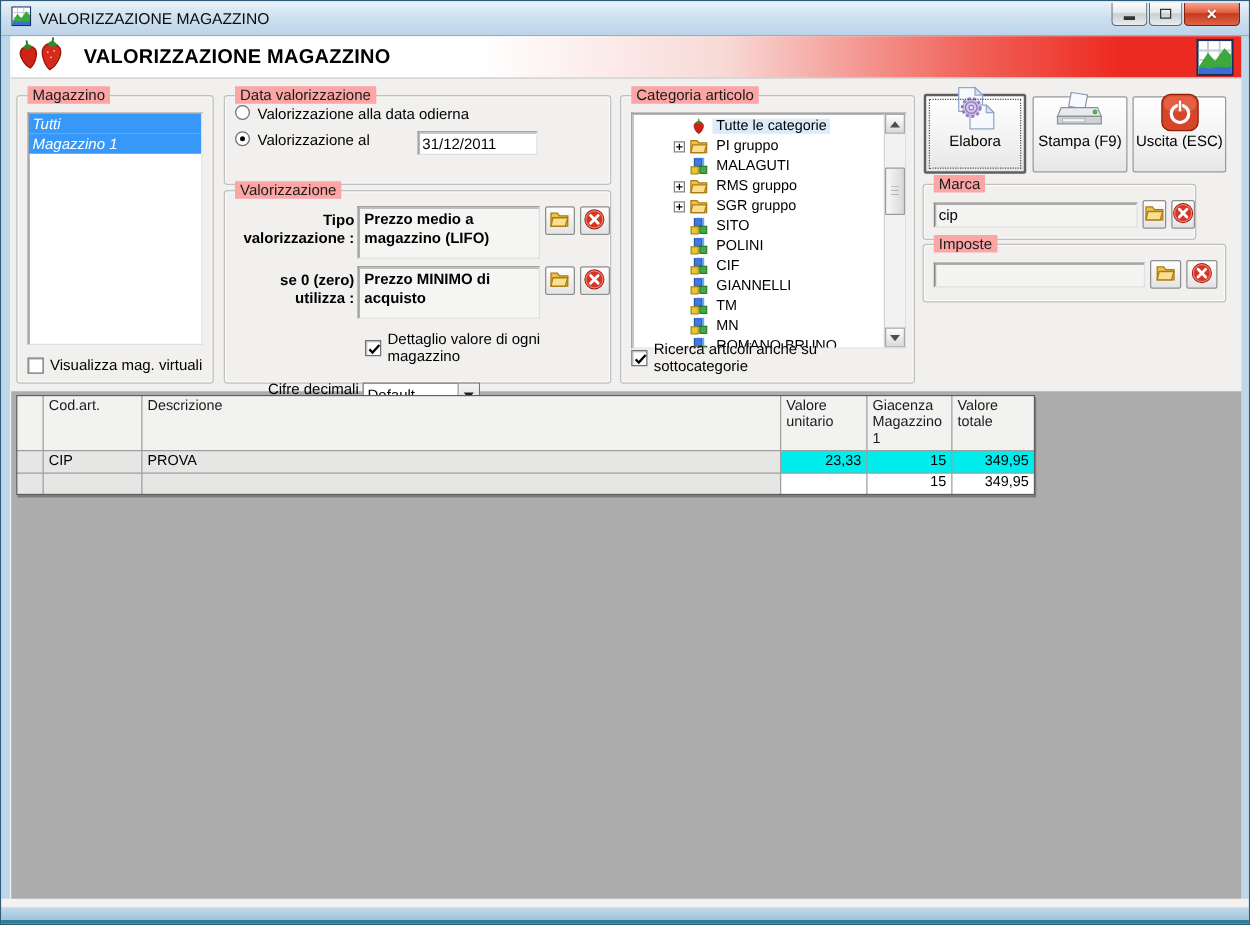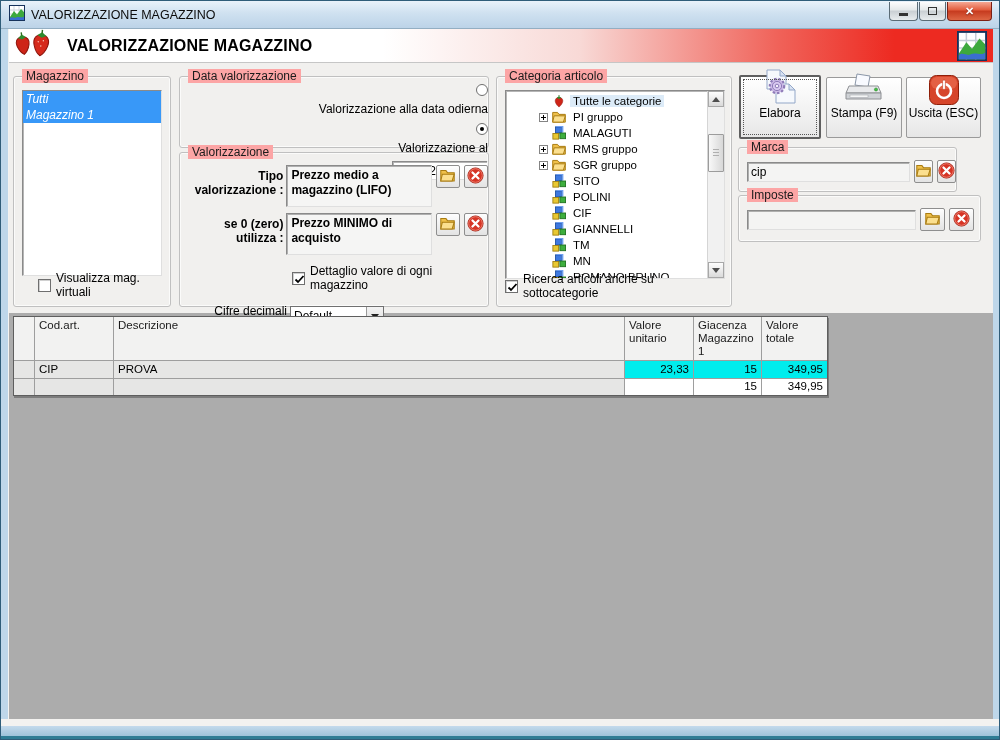--- a/index.html
+++ b/index.html
@@ -45,27 +45,27 @@
   
   .sunken { background:#fff; border:1px solid #8A8A8A; border-right-color:#DFDFDF; border-bottom-color:#DFDFDF; box-shadow:inset 1px 1px 0 rgba(90,90,90,.45); }
   input.text { font-family:"Liberation Sans",sans-serif; font-size:12px; padding:1px 3px; outline:none; }
 
   
   #grp-magazzino { left:4px; top:47px; width:158px; height:231px; }
   .listbox { position:absolute; left:8px; right:8px; top:13px; bottom:30px; overflow:hidden; }
   .lb-item { height:16px; line-height:16px; padding-left:3px; font-size:12px;font-style:italic; }
   .lb-item.selected { background:#3898F8; color:#fff; }
   .chk-row { display:flex; align-items:center; gap:5px; font-size:12px; }
-  #chk-virtuali { position:absolute; left:24px; bottom:7px;justify-content:flex-end; }
+  #chk-virtuali { position:absolute; left:8px; bottom:7px;justify-content:flex-end; }
   .checkbox { width:13px; height:13px; background:#fff; border:1px solid #6F6F6F; box-shadow:inset 1px 1px 0 rgba(120,120,120,.35); flex:0 0 13px; position:relative; }
   .checkbox svg { position:absolute; left:0; top:0; }
 
   
   #grp-data { left:170px; top:47px; width:310px; height:72px; }
-  .radio-row { display:flex; align-items:flex-end; gap:6px; margin:7px 0 0 8px; font-size:12px;flex-direction:column; }
+  .radio-row { display:flex; align-items:flex-start; gap:6px; margin:7px 0 0 8px; font-size:12px; }
   .radio { width:12px; height:12px; border:1px solid #6F6F6F; border-radius:50%; background:#fff; position:relative; flex:0 0 12px; }
   .radio.checked::after { content:""; position:absolute; left:3px; top:3px; width:4px; height:4px; border-radius:50%; background:#000; }
   #date-input { width:96px; height:19px; margin-left:32px; }
 
   
   #grp-val { left:170px; top:123px; width:310px; height:155px; }
   .val-row { display:flex; align-items:flex-start; margin:12px 0 0 4px;font-weight:bold; }
   .val-label { width:103px; text-align:right; font-size:12px; padding-top:4px; }
   .val-box { width:150px; min-height:42px; margin-left:3px; background:#F5F5F4; font-size:12px; padding:2px 4px; line-height:15px; }
   .tool-btn { width:25px; height:23px; margin-left:4px; border:1px solid #8E8E8E; border-radius:2px;

